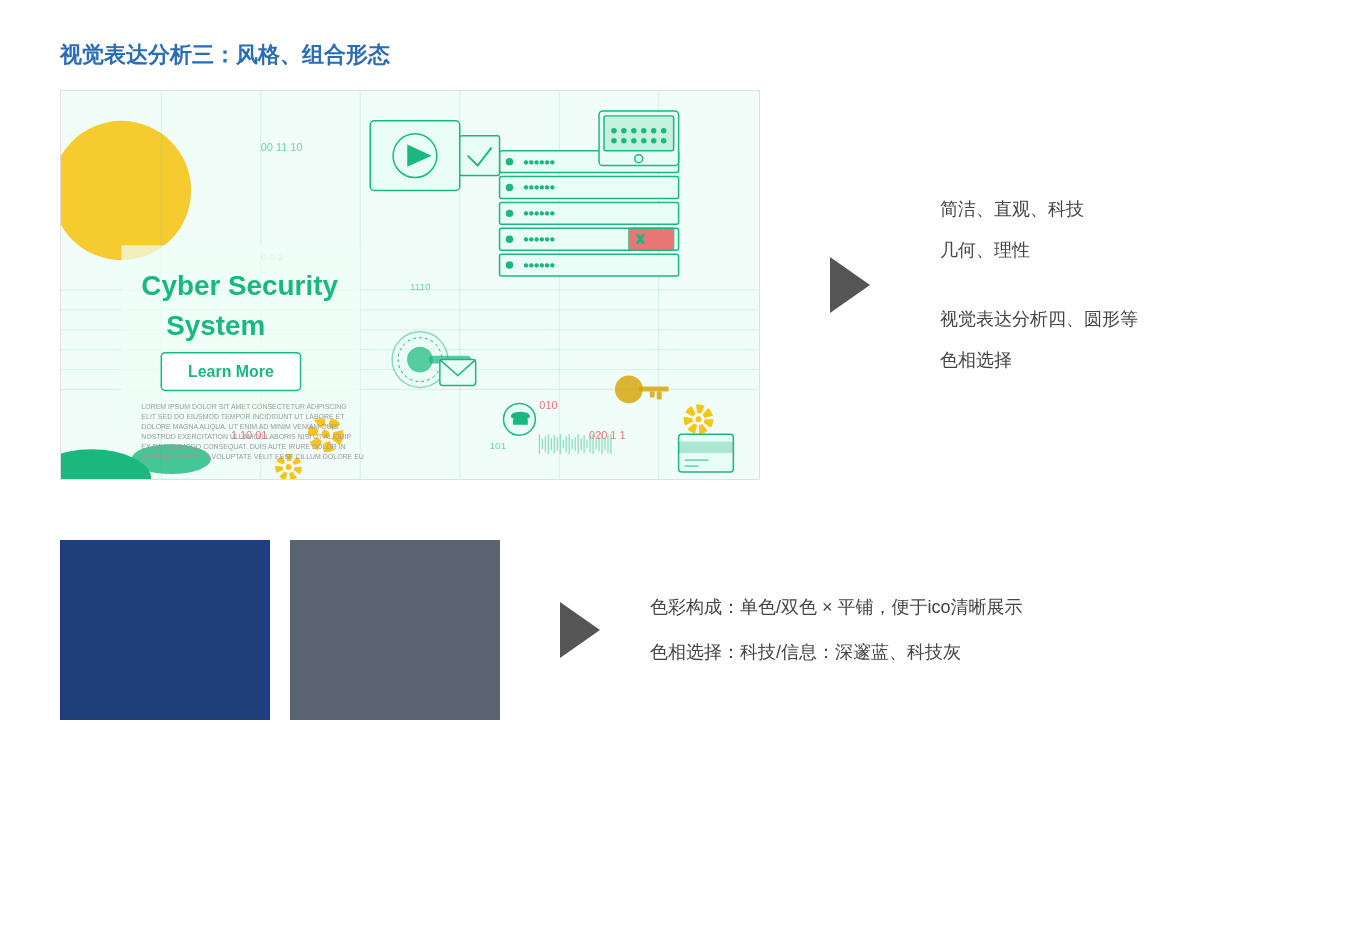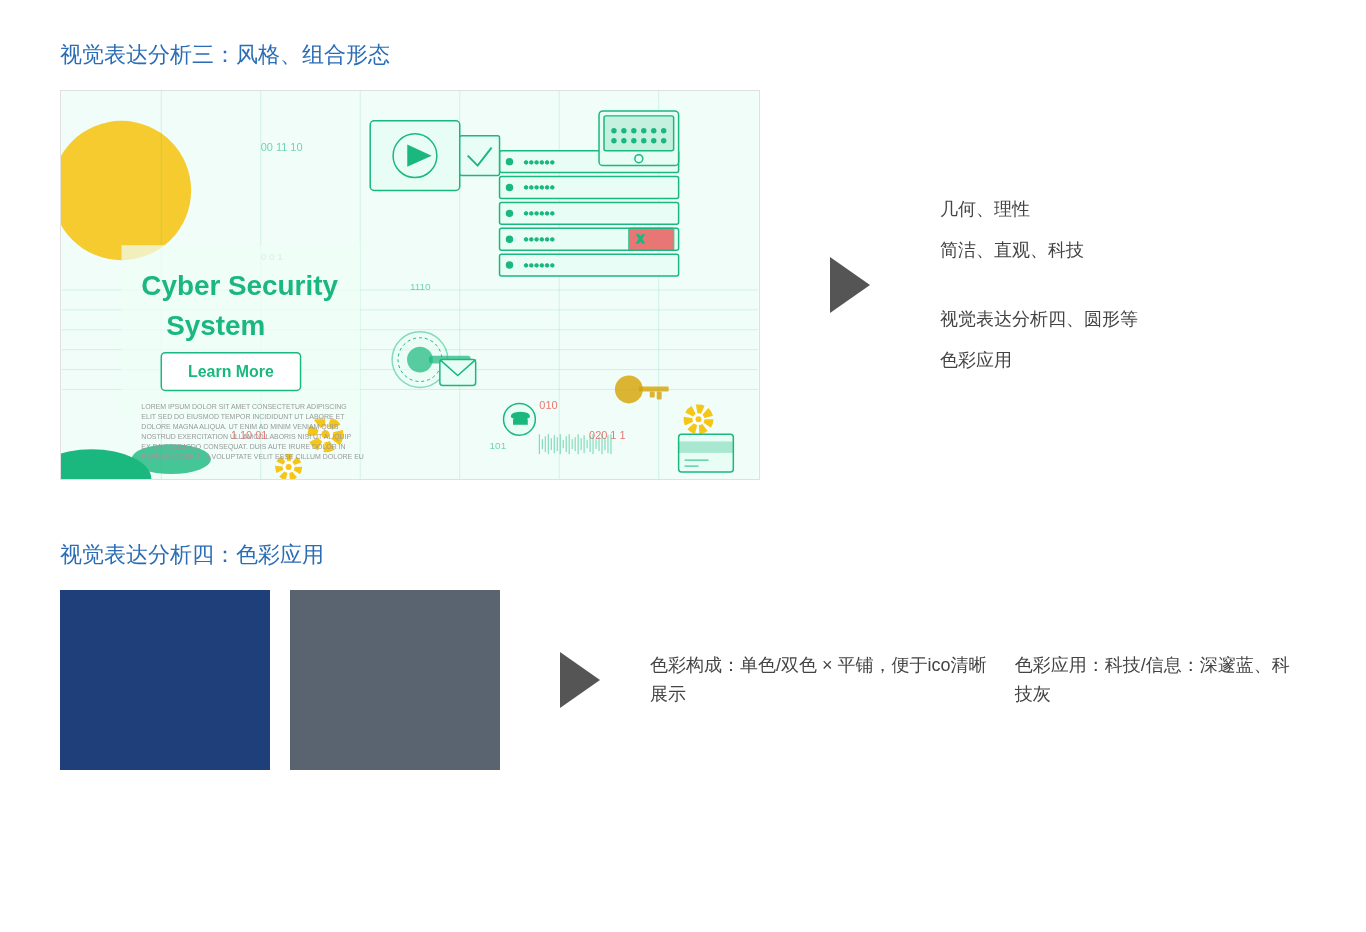--- a/index.html
+++ b/index.html
@@ -8,21 +8,21 @@
       font-family: "Microsoft YaHei", "PingFang SC", sans-serif;
       width: 1366px;
       min-height: 932px;
       padding: 40px 60px;
     }
 
     
     .section-title {
       font-size: 22px;
       color: #2a6db5;
-      font-weight: normal;
+      font-weight: bold;
       margin-bottom: 20px;
     }
 
     
     .section3 {
       margin-bottom: 60px;
     }
     .section3-content {
       display: flex;
       align-items: center;
@@ -94,21 +94,21 @@
       height: 0;
       border-top: 28px solid transparent;
       border-bottom: 28px solid transparent;
       border-left: 40px solid #555555;
       flex-shrink: 0;
       margin: 0 50px 0 60px;
     }
 
     .desc-block4 {
       display: flex;
-      flex-direction: row;
+      flex-direction: column;
       gap: 16px;
     }
     .desc-block4 .desc-line {
       font-size: 18px;
       color: #444444;
       line-height: 1.6;
     }
 
     
     .cyber-svg {
@@ -303,39 +303,38 @@
         <text x="80" y="340" fill="#999" font-size="7" font-family="Arial">DOLORE MAGNA ALIQUA. UT ENIM AD MINIM VENIAM QUIS</text>
         <text x="80" y="350" fill="#999" font-size="7" font-family="Arial">NOSTRUD EXERCITATION ULLAMCO LABORIS NISI UT ALIQUIP</text>
         <text x="80" y="360" fill="#999" font-size="7" font-family="Arial">EX EA COMMODO CONSEQUAT. DUIS AUTE IRURE DOLOR IN</text>
         <text x="80" y="370" fill="#999" font-size="7" font-family="Arial">REPREHENDERIT IN VOLUPTATE VELIT ESSE CILLUM DOLORE EU</text>
       </svg>
     </div>
 
     <div class="arrow-right"></div>
 
     <div class="desc-block">
+      <div class="desc-line">简洁、直观、科技</div>
       <div class="desc-line">几何、理性</div>
-      <div class="desc-line">简洁、直观、科技</div>
       <div style="height:16px"></div>
       <div class="desc-line">视觉表达分析四、圆形等</div>
-      <div class="desc-line">色彩应用</div>
+      <div class="desc-line">色相选择</div>
     </div>
   </div>
 </div>
 
 <div class="section4">
-  <h2 class="section-title">视觉表达分析四：色彩应用</h2>
 
   <div class="section4-content">
 
     <div class="color-swatches">
       <div class="color-swatch swatch-blue"></div>
       <div class="color-swatch swatch-gray"></div>
     </div>
 
     <div class="arrow-right-4"></div>
 
     <div class="desc-block4">
       <div class="desc-line">色彩构成：单色/双色 × 平铺，便于ico清晰展示</div>
-      <div class="desc-line">色彩应用：科技/信息：深邃蓝、科技灰</div>
+      <div class="desc-line">色相选择：科技/信息：深邃蓝、科技灰</div>
     </div>
   </div>
 </div>
 
 </body></html>

